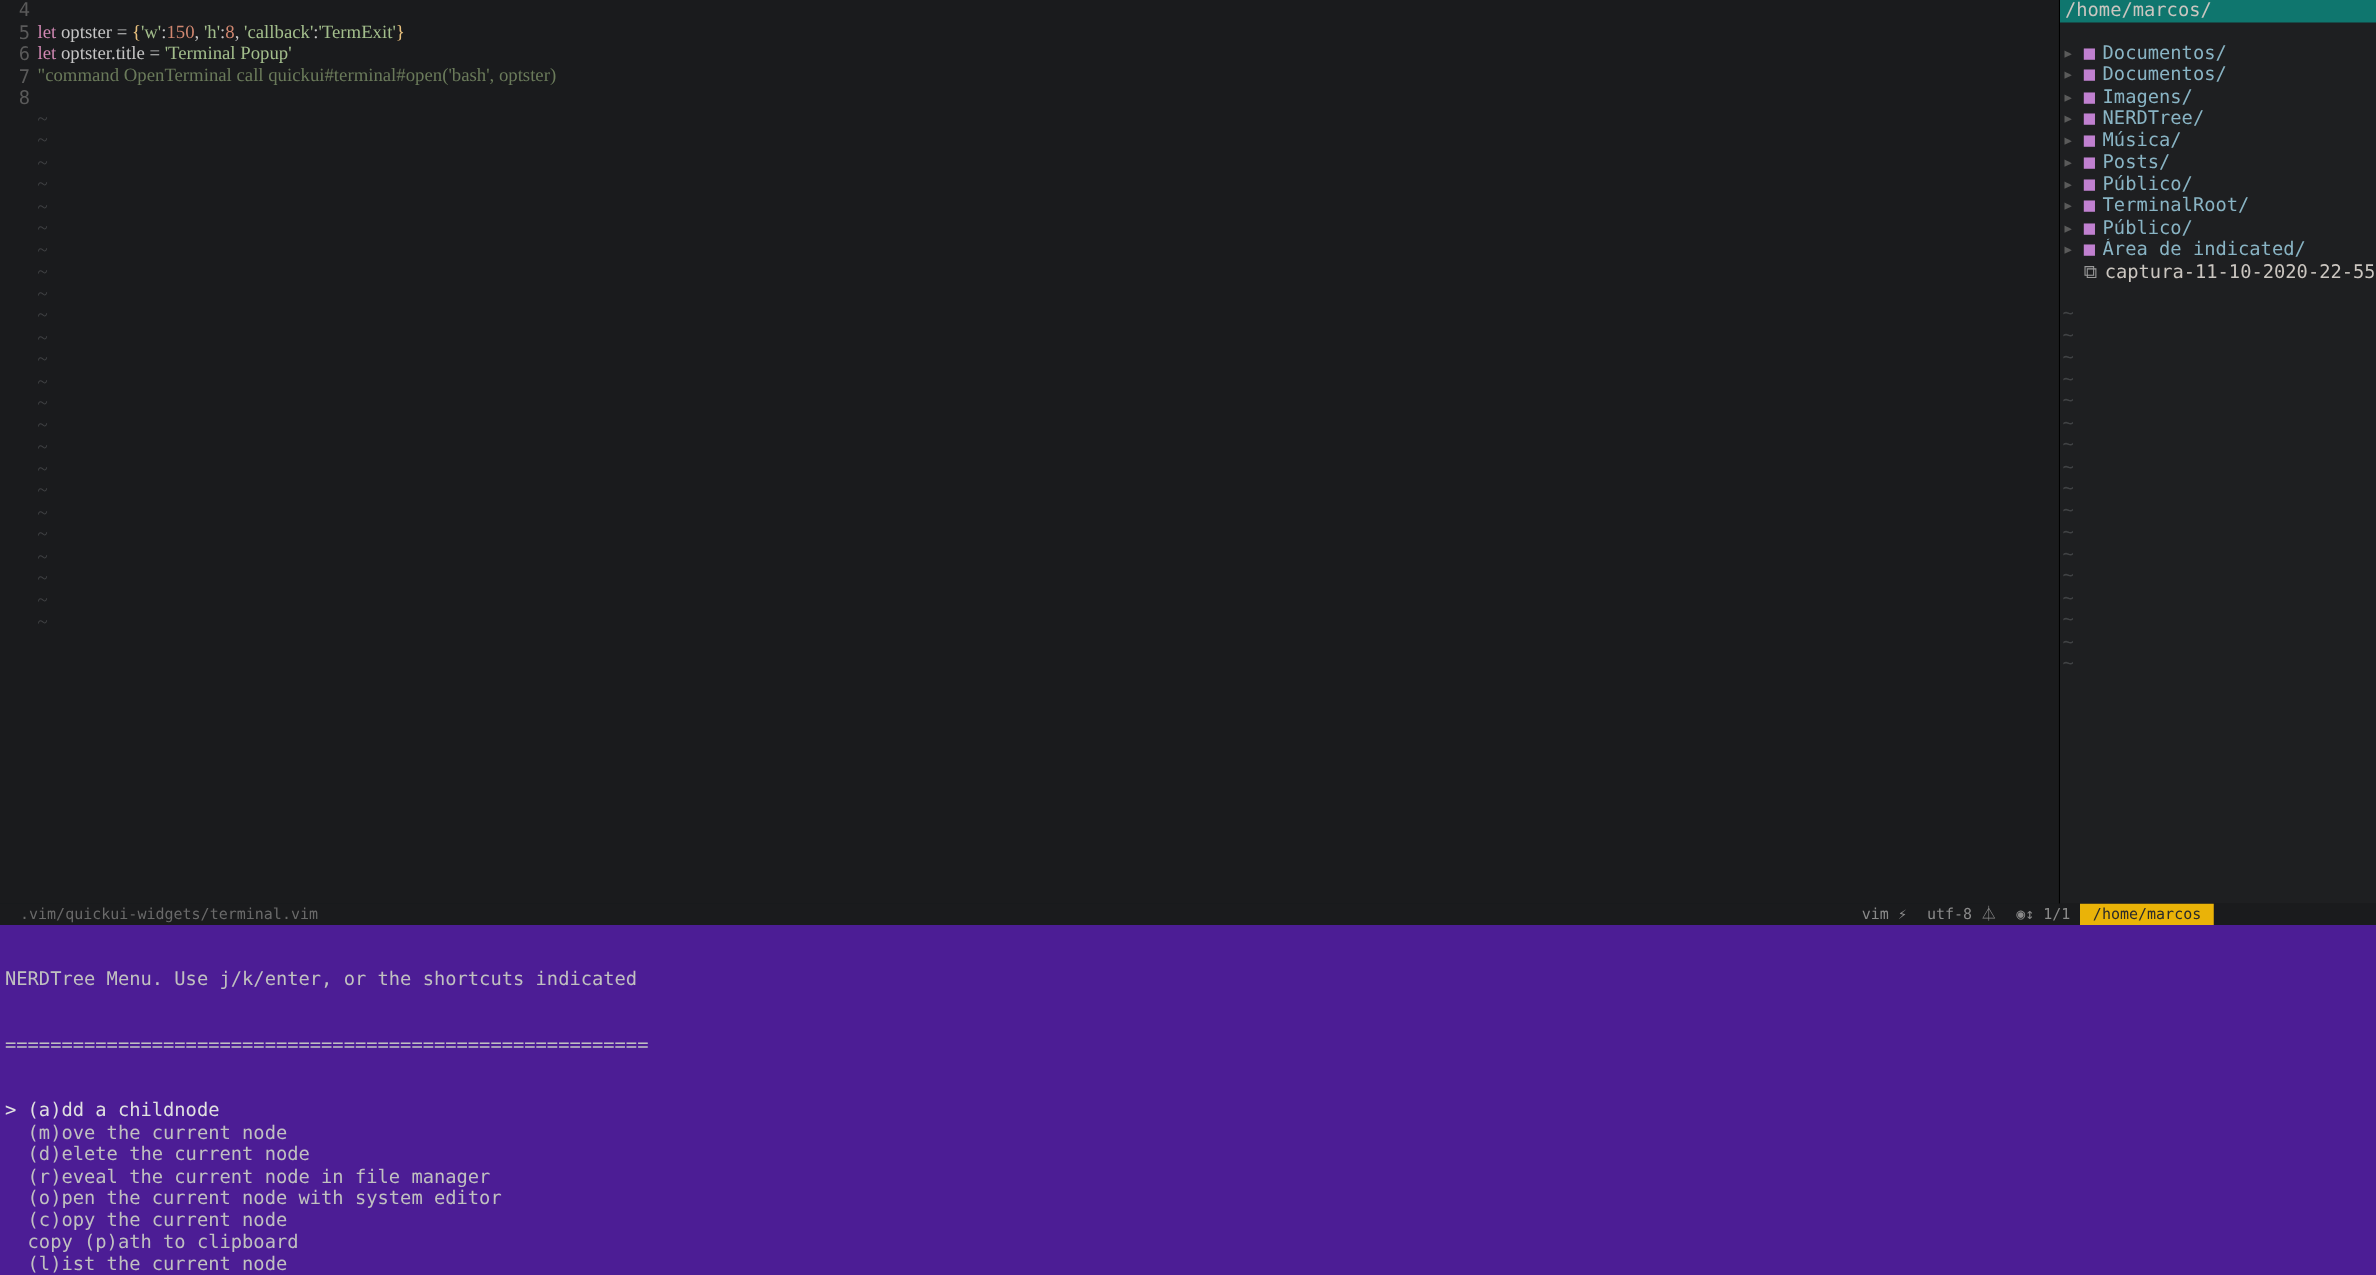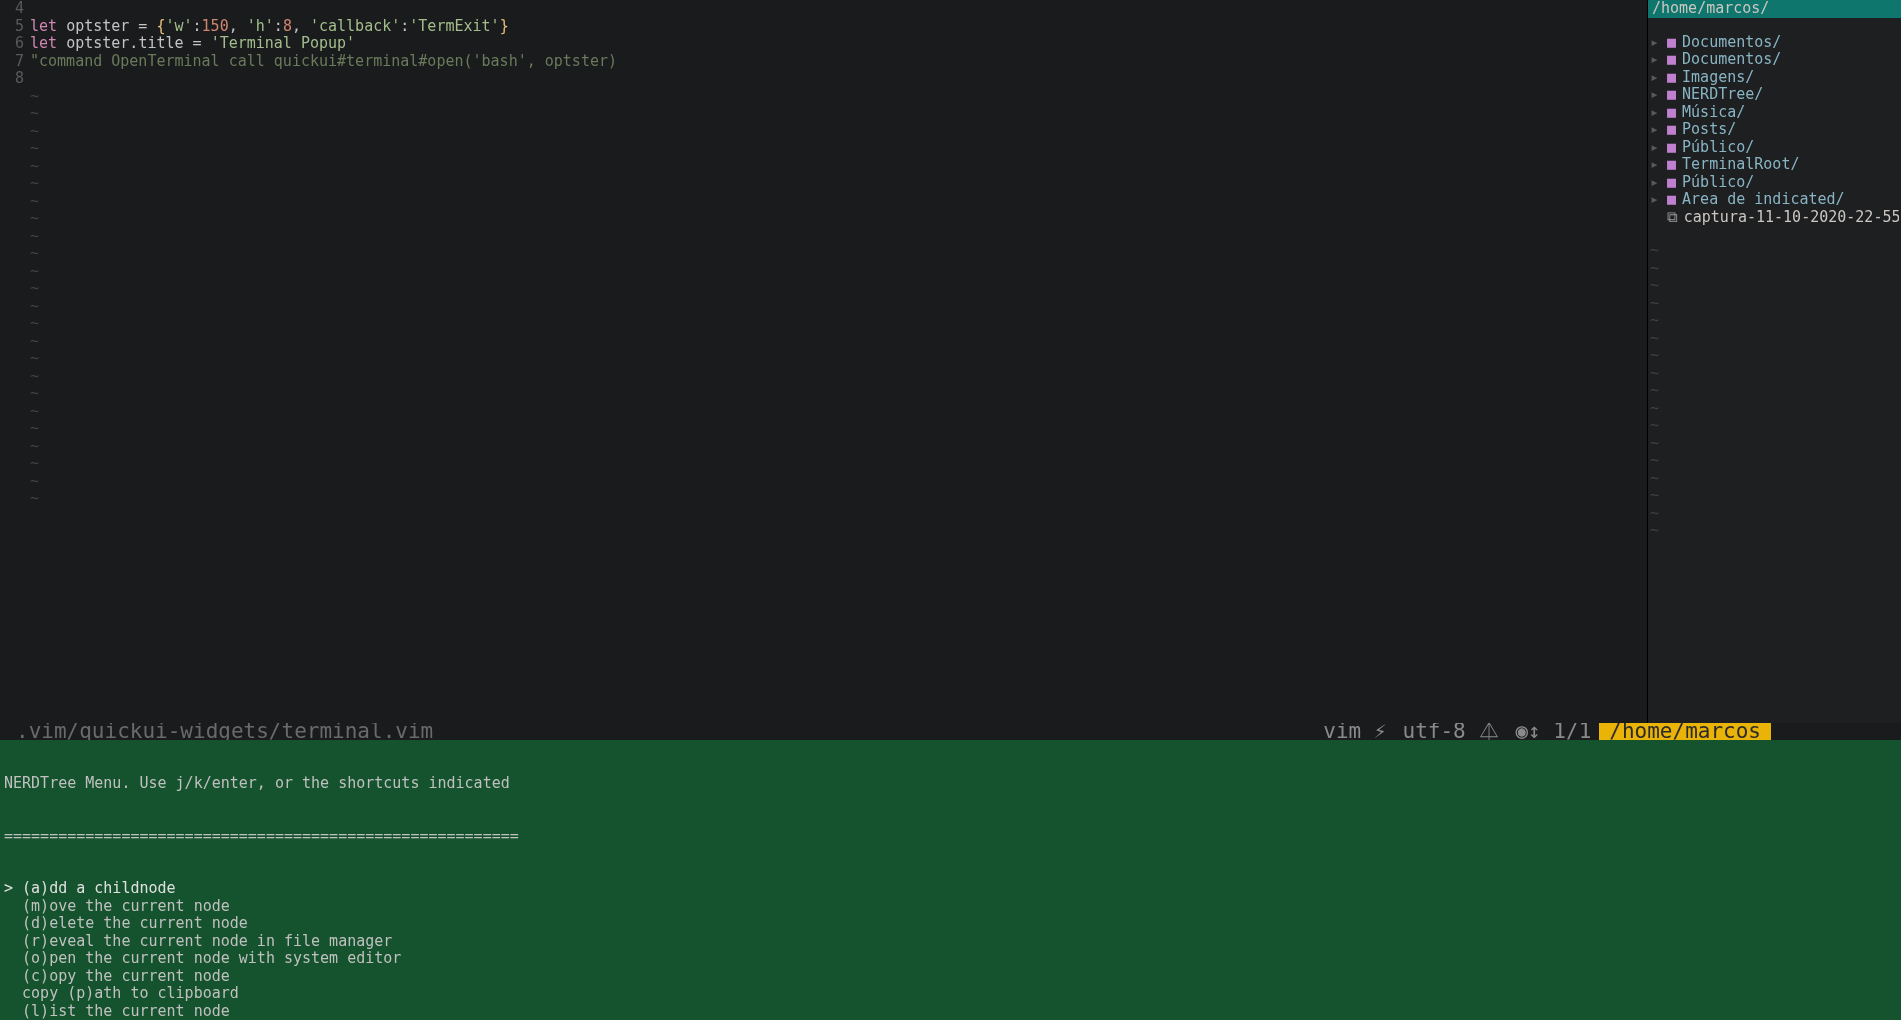--- a/index.html
+++ b/index.html
@@ -19,21 +19,21 @@
 .gutter {
   width: 28px;
   text-align: right;
   color: #5a5a5a;
   padding-right: 4px;
   user-select: none;
   flex-shrink: 0;
 }
 .gutter .ln { height: 17.5px; }
 .code { flex: 1; white-space: pre; padding-left: 2px; }
-.code .row { height: 17.5px; }
+.code .row { height: 17.5px; font-family: Liberation Serif, serif; }
 .tilde { color: #404244; }
 .kw { color: #cf87b2; }
 .var { color: #c4c4c4; }
 .op { color: #c4c4c4; }
 .brace { color: #e8c07d; }
 .str { color: #a3be8c; }
 .num { color: #d08770; }
 .comment { color: #6a7a5a; }
 .sidebar {
   width: 254px;
@@ -58,35 +58,35 @@
 .arrow { color: #5a5a5a; margin-right: 8px; }
 .foldicon { color: #c080d0; margin-right: 6px; }
 .fileicon { color: #9a9a9a; margin-right: 6px; }
 .dirname { color: #89b4c4; }
 .filename { color: #cbc6c0; }
 .sidebar-tilde { color: #404244; padding-left: 2px; height: 17.5px; }
 .statusbar {
   height: 17.5px;
   background: #1a1b1d;
   display: flex;
-  font-size: 21px;
+  font-size: 12px;
   align-items: flex-end;
 }
 .statusbar .left { flex: 1; padding-left: 8px; color: #6a6a6a; display: flex; gap: 0; }
 .statusbar .left .seg { }
 .statusbar .right { display: flex; align-items: center; color: #8a8a8a; }
 .statusbar .seg { padding: 0 8px; }
 .statusbar .seg.nerdtree {
   background: #eab308;
   color: #2a2a2a;
   padding: 0 10px;
 }
 .statusbar .spacer { width: 130px; }
 .bottom-pane {
-  background: #14532d;
+  background: #4c1d95;
   color: #c0c0c0;
   height: 280px;
   padding: 0 4px;
   white-space: pre;
   overflow: hidden;
 }
 .bottom-pane .line { height: 17.5px; }
 .bottom-pane .sel { color: #e0e0e0; }
 </style>
 </head>

